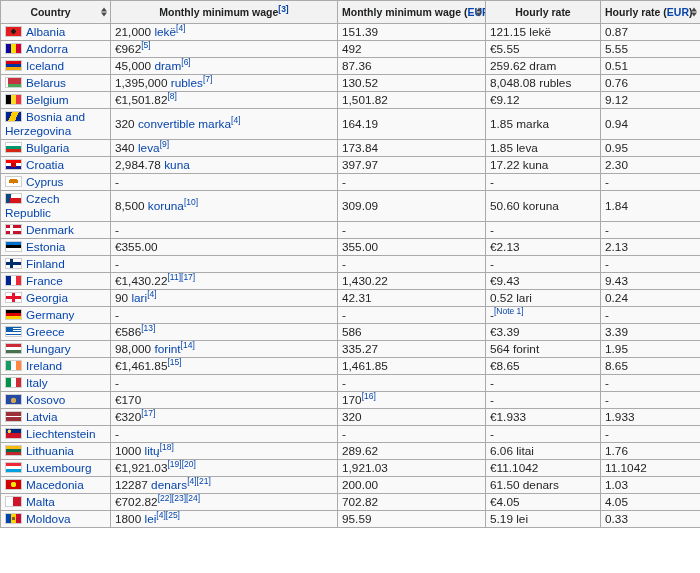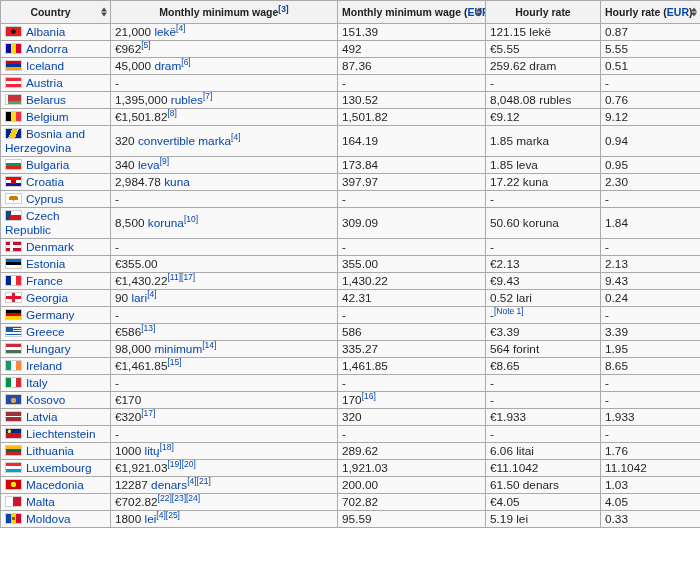--- a/index.html
+++ b/index.html
@@ -115,27 +115,20 @@
           <td><span>5.55</span></td>
         </tr>
         <tr>
           <td class="c-country"><span class="flag f-am"></span><a class="lnk" href="#">Iceland</a></td>
           <td><span>45,000 </span><a class="lnk" href="#">dram</a><sup><a class="lnk" href="#">[6]</a></sup></td>
           <td><span>87.36</span></td>
           <td><span>259.62 dram</span></td>
           <td><span>0.51</span></td>
         </tr>
         <tr>
-          <td class="c-country"><span class="flag f-at"></span><a class="lnk" href="#">Austria</a></td>
-          <td><span>-</span></td>
-          <td><span>-</span></td>
-          <td><span>-</span></td>
-          <td><span>-</span></td>
-        </tr>
-        <tr>
           <td class="c-country"><span class="flag f-by"></span><a class="lnk" href="#">Belarus</a></td>
           <td><span>1,395,000 </span><a class="lnk" href="#">rubles</a><sup><a class="lnk" href="#">[7]</a></sup></td>
           <td><span>130.52</span></td>
           <td><span>8,048.08 rubles</span></td>
           <td><span>0.76</span></td>
         </tr>
         <tr>
           <td class="c-country"><span class="flag f-be"></span><a class="lnk" href="#">Belgium</a></td>
           <td><span>€1,501.82</span><sup><a class="lnk" href="#">[8]</a></sup></td>
           <td><span>1,501.82</span></td>
@@ -185,20 +178,27 @@
           <td><span>-</span></td>
         </tr>
         <tr>
           <td class="c-country"><span class="flag f-ee"></span><a class="lnk" href="#">Estonia</a></td>
           <td><span>€355.00</span></td>
           <td><span>355.00</span></td>
           <td><span>€2.13</span></td>
           <td><span>2.13</span></td>
         </tr>
         <tr>
+          <td class="c-country"><span class="flag f-fi"></span><a class="lnk" href="#">Finland</a></td>
+          <td><span>-</span></td>
+          <td><span>-</span></td>
+          <td><span>-</span></td>
+          <td><span>-</span></td>
+        </tr>
+        <tr>
           <td class="c-country"><span class="flag f-fr"></span><a class="lnk" href="#">France</a></td>
           <td><span>€1,430.22</span><sup><a class="lnk" href="#">[11][17]</a></sup></td>
           <td><span>1,430.22</span></td>
           <td><span>€9.43</span></td>
           <td><span>9.43</span></td>
         </tr>
         <tr>
           <td class="c-country"><span class="flag f-ge"></span><a class="lnk" href="#">Georgia</a></td>
           <td><span>90 </span><a class="lnk" href="#">lari</a><sup><a class="lnk" href="#">[4]</a></sup></td>
           <td><span>42.31</span></td>
@@ -214,21 +214,21 @@
         </tr>
         <tr>
           <td class="c-country"><span class="flag f-gr"></span><a class="lnk" href="#">Greece</a></td>
           <td><span>€586</span><sup><a class="lnk" href="#">[13]</a></sup></td>
           <td><span>586</span></td>
           <td><span>€3.39</span></td>
           <td><span>3.39</span></td>
         </tr>
         <tr>
           <td class="c-country"><span class="flag f-hu"></span><a class="lnk" href="#">Hungary</a></td>
-          <td><span>98,000 </span><a class="lnk" href="#">minimum</a><sup><a class="lnk" href="#">[14]</a></sup></td>
+          <td><span>98,000 </span><a class="lnk" href="#">forint</a><sup><a class="lnk" href="#">[14]</a></sup></td>
           <td><span>335.27</span></td>
           <td><span>564 forint</span></td>
           <td><span>1.95</span></td>
         </tr>
         <tr>
           <td class="c-country"><span class="flag f-ie"></span><a class="lnk" href="#">Ireland</a></td>
           <td><span>€1,461.85</span><sup><a class="lnk" href="#">[15]</a></sup></td>
           <td><span>1,461.85</span></td>
           <td><span>€8.65</span></td>
           <td><span>8.65</span></td>

